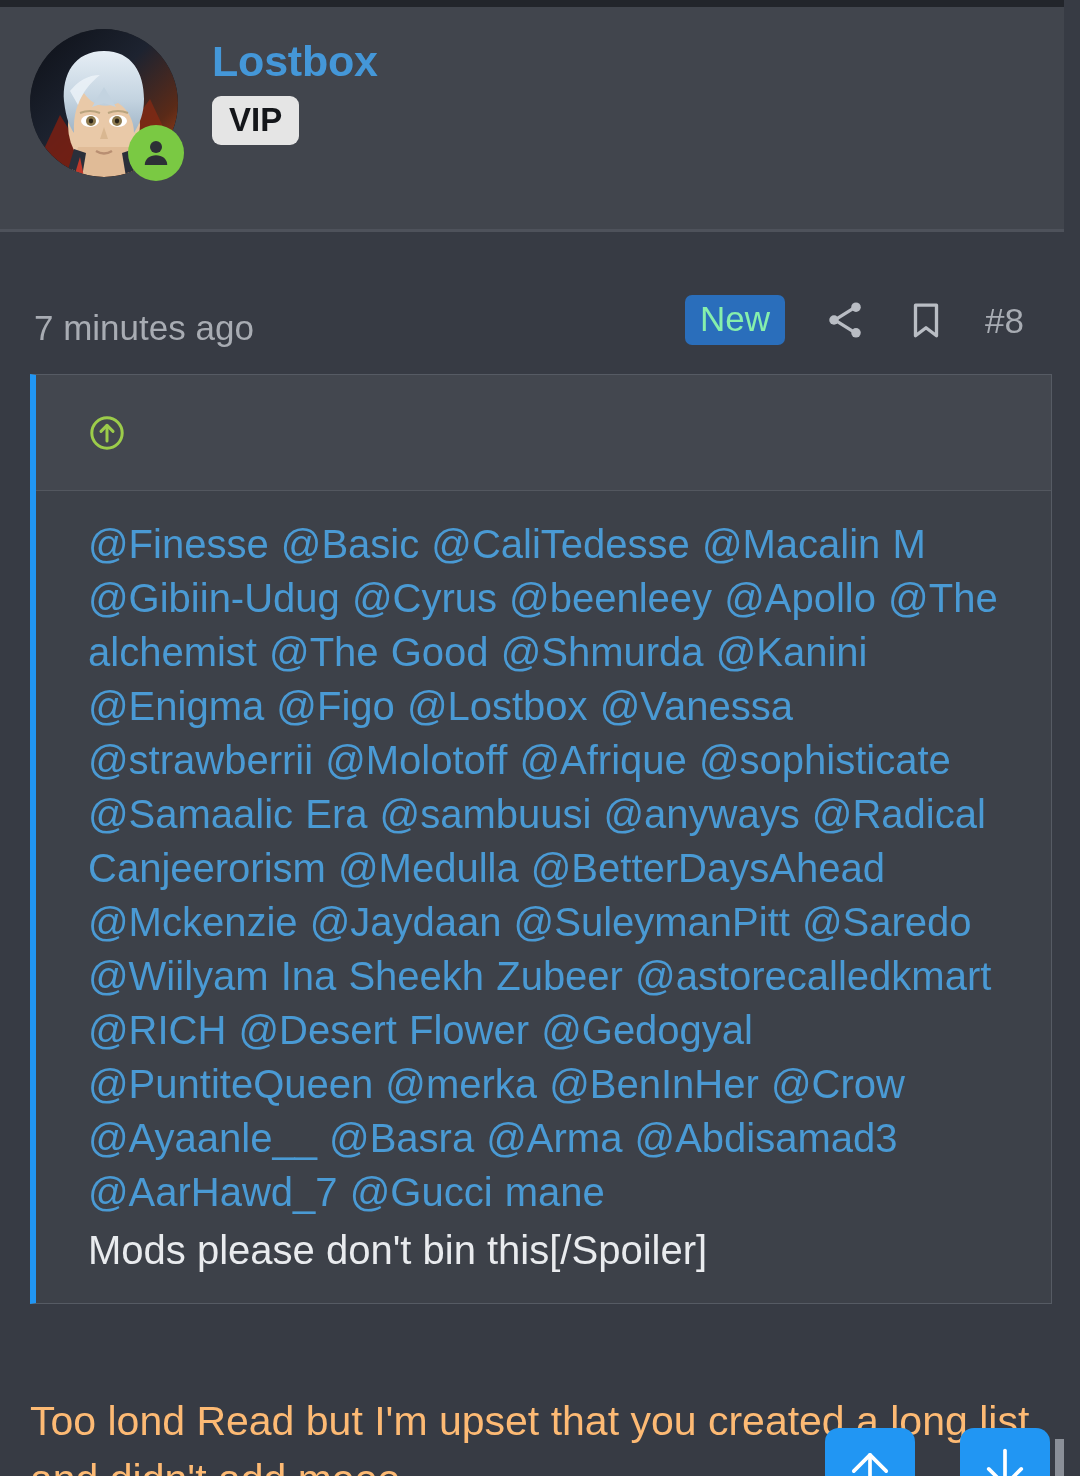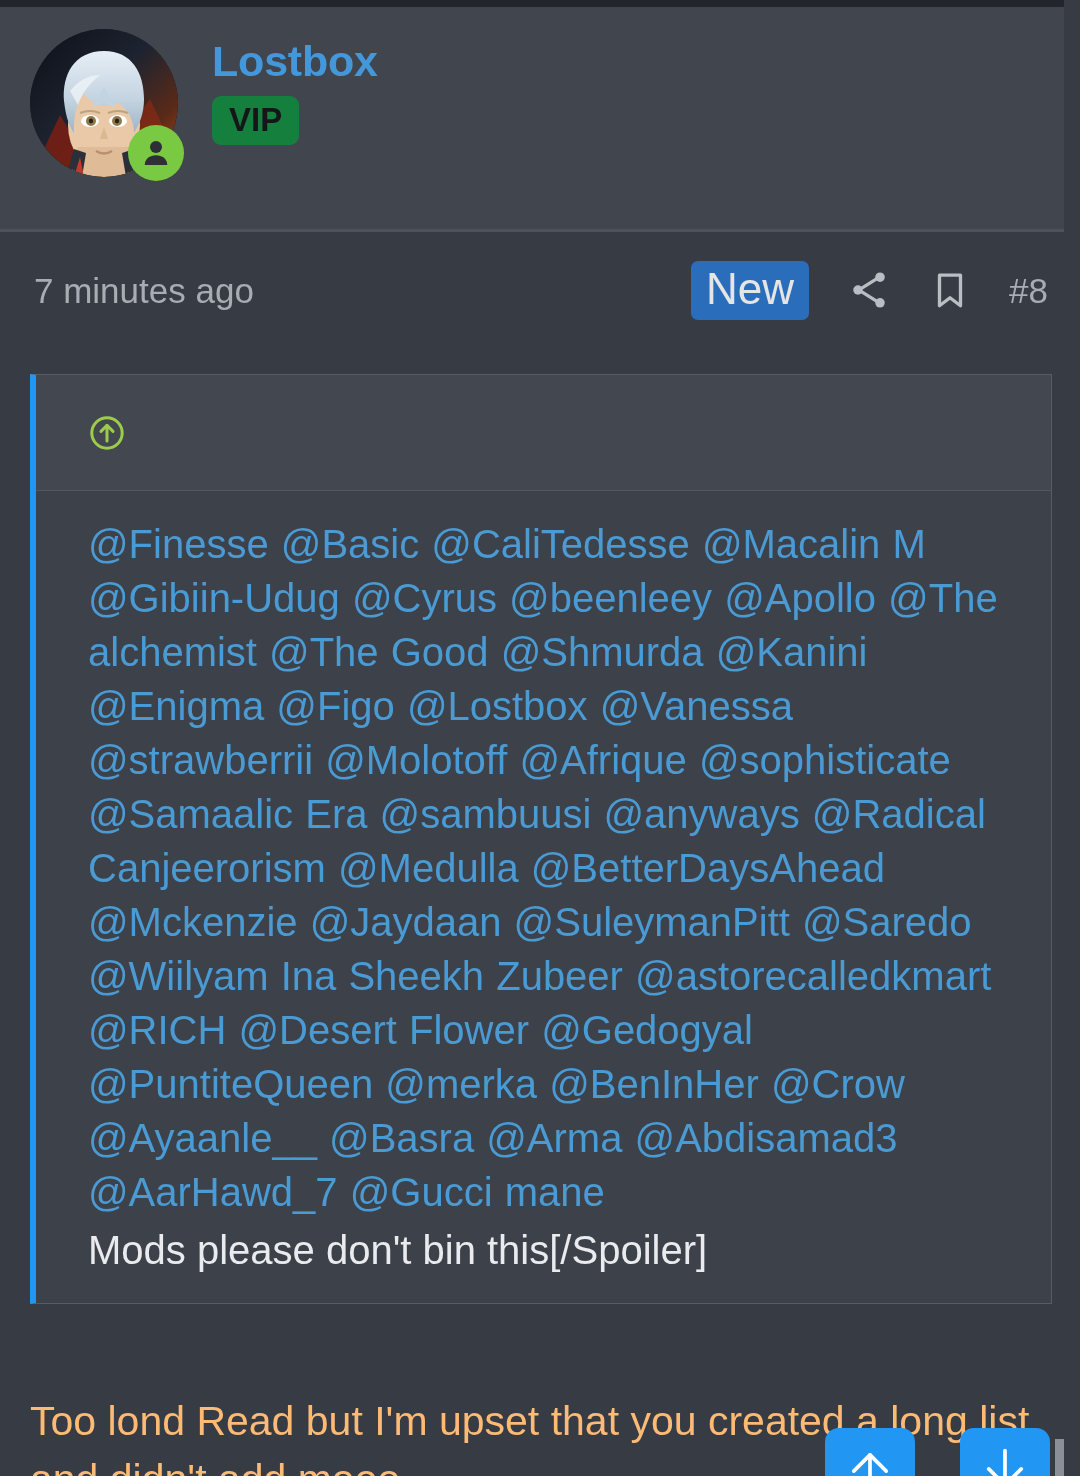--- a/index.html
+++ b/index.html
@@ -75,53 +75,53 @@
     gap: 32px;
     margin-top: 6px;
   }
   .user-title {
     color: #e3e5e8;
     font-size: 36px;
     line-height: 1.15;
     white-space: nowrap;
   }
   .vip-badge {
-    background: #15803d;
+    background: #e5e5e5;
     color: #14161a;
     font-size: 33px;
     font-weight: bold;
     padding: 7px 17px 9px 17px;
     border-radius: 9px;
     line-height: 1;
   }
 
   
   .meta-bar {
     position: absolute;
     top: 235px; left: 0;
     width: 1080px; height: 110px;
     display: flex;
-    align-items: center;
-    padding: 0 32px 0 34px;
+    align-items: flex-end;
+    padding: 0 56px 0 34px;
   }
   .timestamp {
     color: #a8acb3;
     font-size: 35px;
     line-height: 1;
   }
   .meta-right {
     margin-left: auto;
     display: flex;
     align-items: center;
     gap: 38px;
   }
   .new-badge {
     background: #2a6ebb;
-    color: #e5e5e5;
-    font-size: 44px;
+    color: #86efac;
+    font-size: 35px;
     padding: 6px 15px 9px 15px;
     border-radius: 7px;
     line-height: 1;
   }
   .icon-btn { display: flex; align-items: center; justify-content: center; }
   .icon-btn svg { display: block; }
   .post-number {
     color: #a8acb3;
     font-size: 35px;
     line-height: 1;

